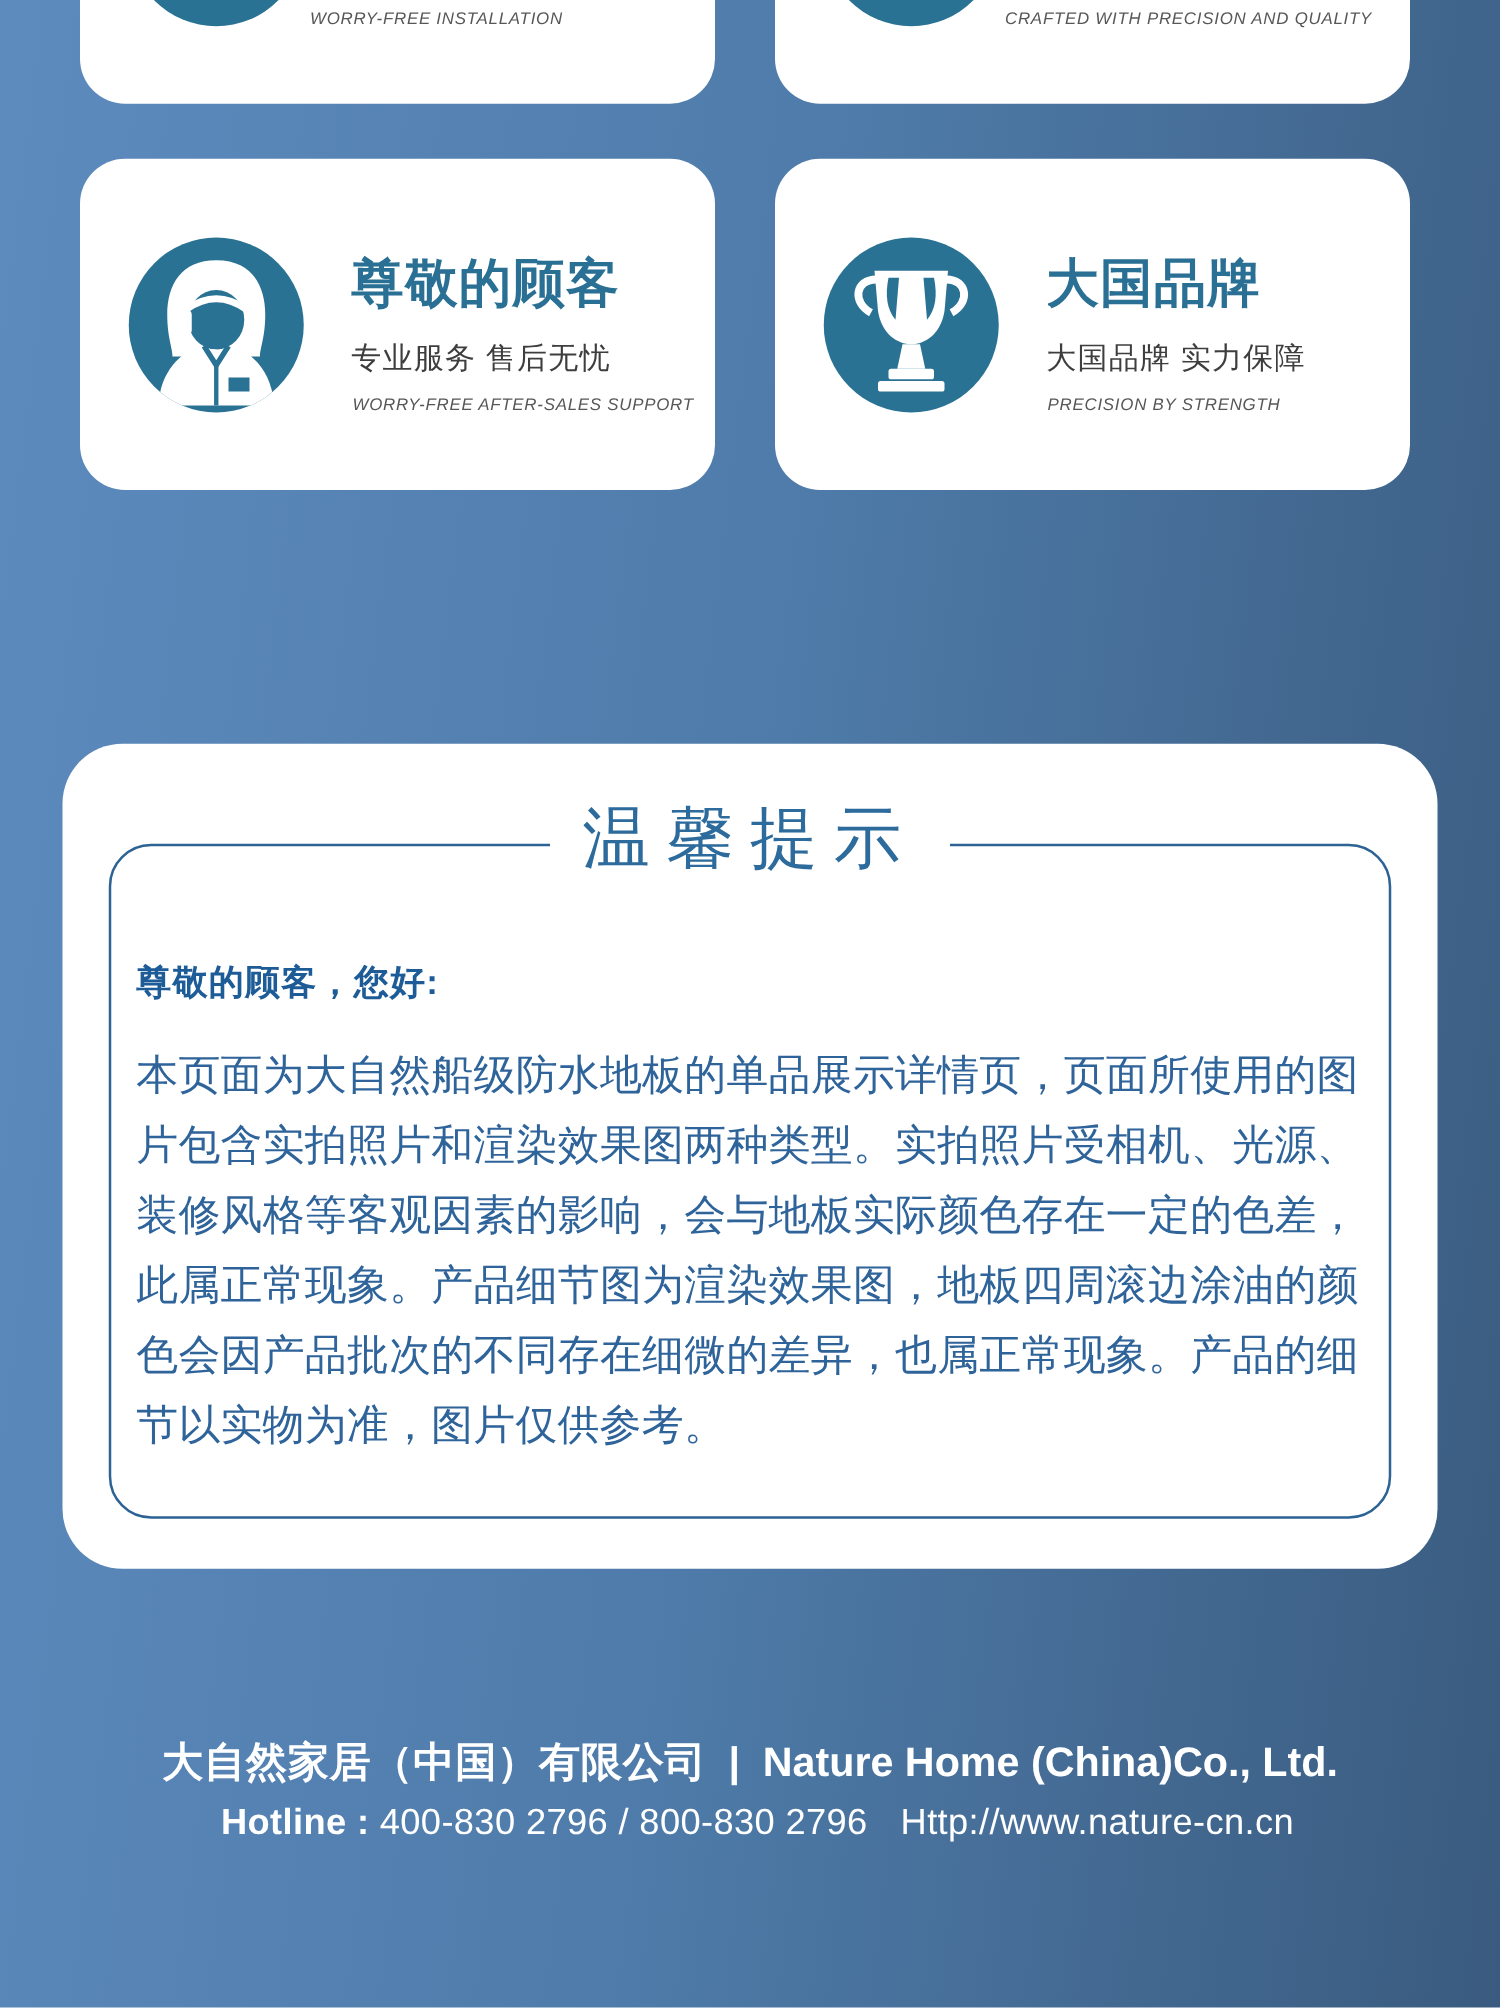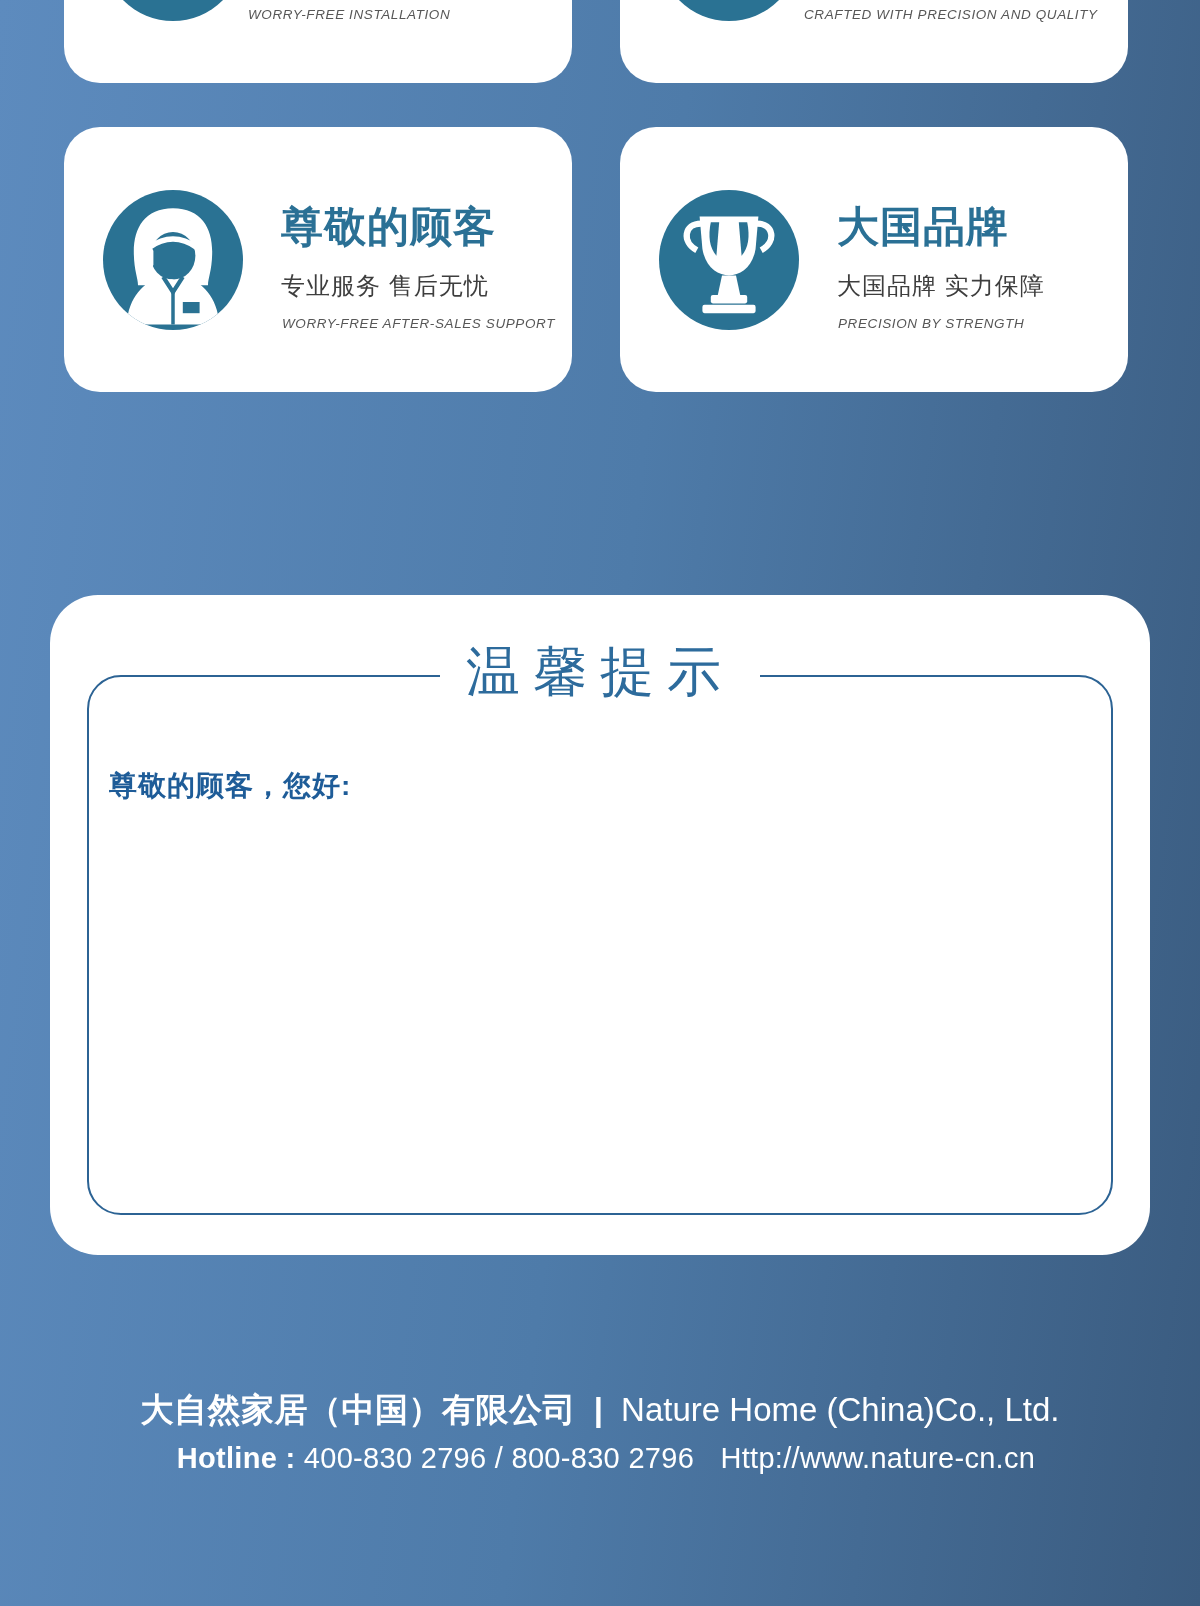--- a/index.html
+++ b/index.html
@@ -58,21 +58,21 @@
     line-height:46px;letter-spacing:1px;
   }
   .notice-body{
     margin:24px 24px 0 20px;font-size:33.5px;line-height:56px;color:var(--body-text);
     text-align:justify;letter-spacing:0.2px;
   }
   .footer{
     position:absolute;left:0;top:1388px;width:1200px;text-align:center;color:var(--footer-text);
   }
   .footer-line1{font-size:33px;font-weight:bold;letter-spacing:0.5px;white-space:nowrap;}
-  .footer-line1 .en{font-weight:400;letter-spacing:0;}
+  .footer-line1 .en{font-weight:700;letter-spacing:0;}
   .footer-line1 .divider{margin:0 8px;font-weight:bold;}
   .footer-line2{margin-top:9px;font-size:29px;white-space:nowrap;letter-spacing:0.3px;}
   .footer-line2 .label{font-weight:bold;margin-left:12px;}
   .footer-line2 .site{margin-left:18px;text-align:right;}
 </style>
 </head>
 <body>
 
 <div class="card partial top-left">
   <div class="icon-circle"></div>
@@ -119,20 +119,21 @@
   </div>
   <div class="card-title">大国品牌</div>
   <div class="card-subtitle">大国品牌 实力保障</div>
   <div class="card-caption">PRECISION BY STRENGTH</div>
 </div>
 
 <div class="notice-card">
   <div class="notice-box">
     <div class="notice-title">温馨提示</div>
     <div class="notice-greeting">尊敬的顾客，您好:</div>
+    <div class="notice-body">本页面为大自然船级防水地板的单品展示详情页，页面所使用的图片包含实拍照片和渲染效果图两种类型。实拍照片受相机、光源、装修风格等客观因素的影响，会与地板实际颜色存在一定的色差，此属正常现象。产品细节图为渲染效果图，地板四周滚边涂油的颜色会因产品批次的不同存在细微的差异，也属正常现象。产品的细节以实物为准，图片仅供参考。</div>
   </div>
 </div>
 
 <div class="footer">
   <div class="footer-line1">
     <span class="cn">大自然家居（中国）有限公司</span>
     <span class="divider">|</span>
     <span class="en">Nature Home (China)Co., Ltd.</span>
   </div>
   <div class="footer-line2">

